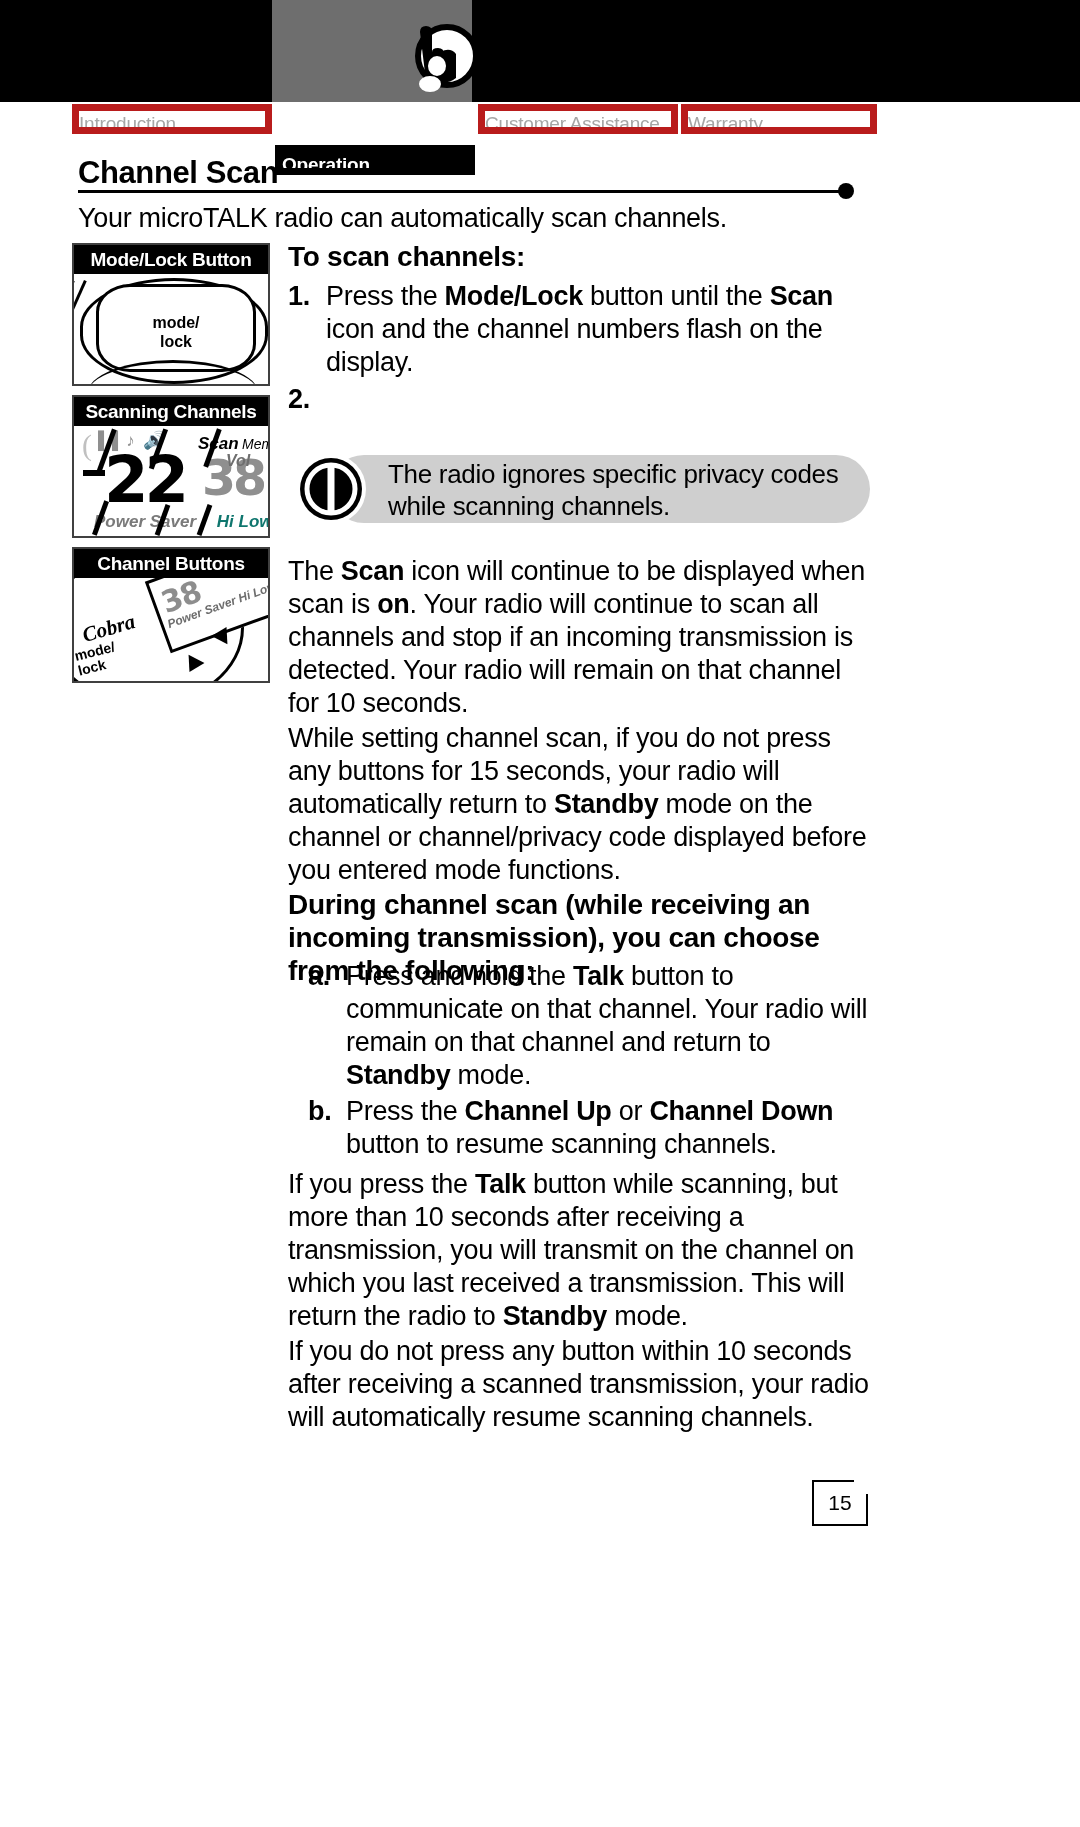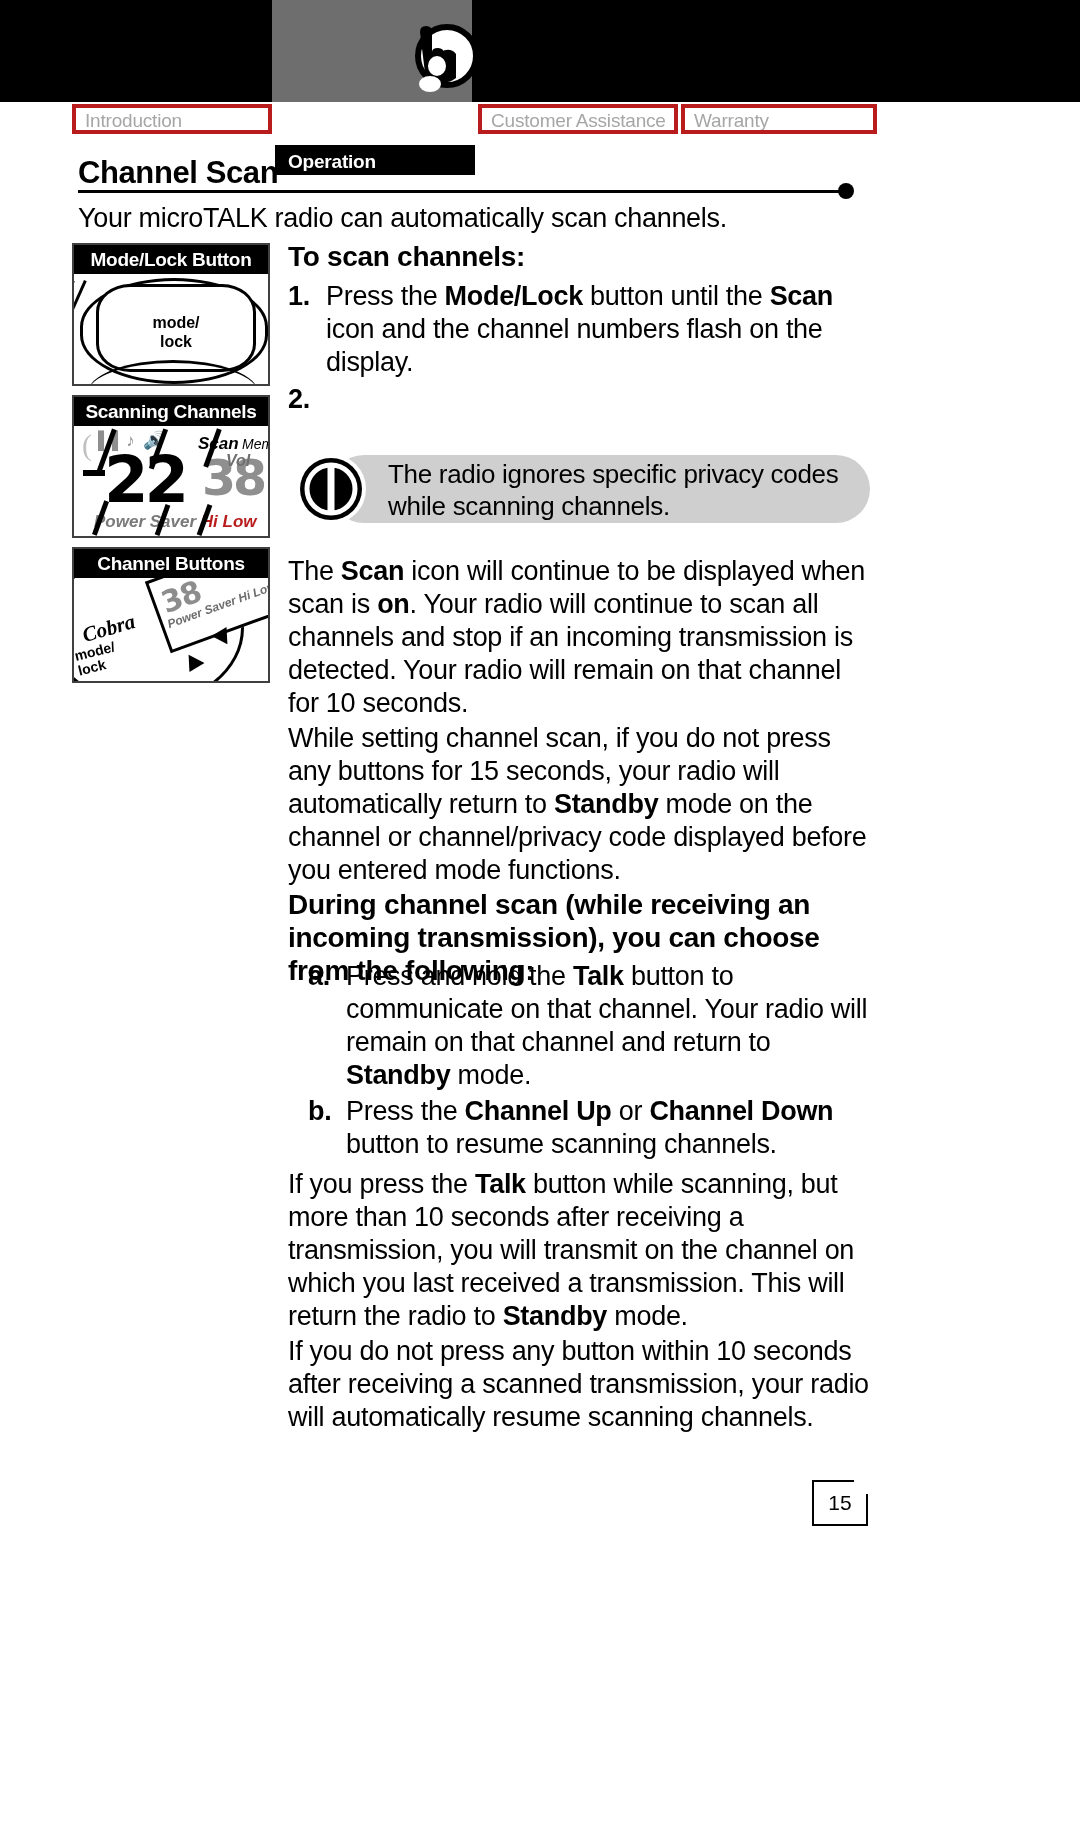--- a/index.html
+++ b/index.html
@@ -41,26 +41,25 @@
   .tabs {
     position: absolute;
     left: 72px; top: 104px;
     width: 806px;
     height: 30px;
     display: flex;
   }
   .tab {
     height: 30px;
     box-sizing: border-box;
-    border: 4px solid #b91c1c;
+    border: 7px solid #b91c1c;
     background: #ffffff;
     color: #a6a6a6;
     font-size: 19px;
     line-height: 26px;
-    padding-left: 9px;
     font-family: "Liberation Sans", sans-serif;
     white-space: nowrap;
     letter-spacing: -0.2px;
     margin-right: 3px;
     overflow: hidden;
   }
   .tab.tab-intro   { width: 200px; }
   .tab.tab-op      { width: 200px; background:#000000; color:#ffffff; font-weight:bold; border-color:#000000;margin-top:41px; }
   .tab.tab-cust    { width: 200px; }
   .tab.tab-warr    { width: 196px; margin-right:0; }
@@ -219,21 +218,21 @@
     font-style:italic;
     font-family:"Liberation Sans", sans-serif;
   }
   .lcd-bottom {
     position:absolute; left:20px; top:86px;
     font-size:17px; font-weight:bold; color:#7a7a7a;
     font-style:italic;
     font-family:"Liberation Sans", sans-serif;
     white-space:nowrap;
   }
-  .lcd-bottom .hi { color:#b91c1c; }
+  .lcd-bottom .hi { color:#0f766e;margin-left:16px; }
   .slash-mark {
     position:absolute; width:5px; background:#000;
     transform: rotate(20deg);
   }
 
   
   .cb-face {
     position:absolute; left:-6px; top:-6px; width:210px; height:116px;
     background:#ffffff;
   }

